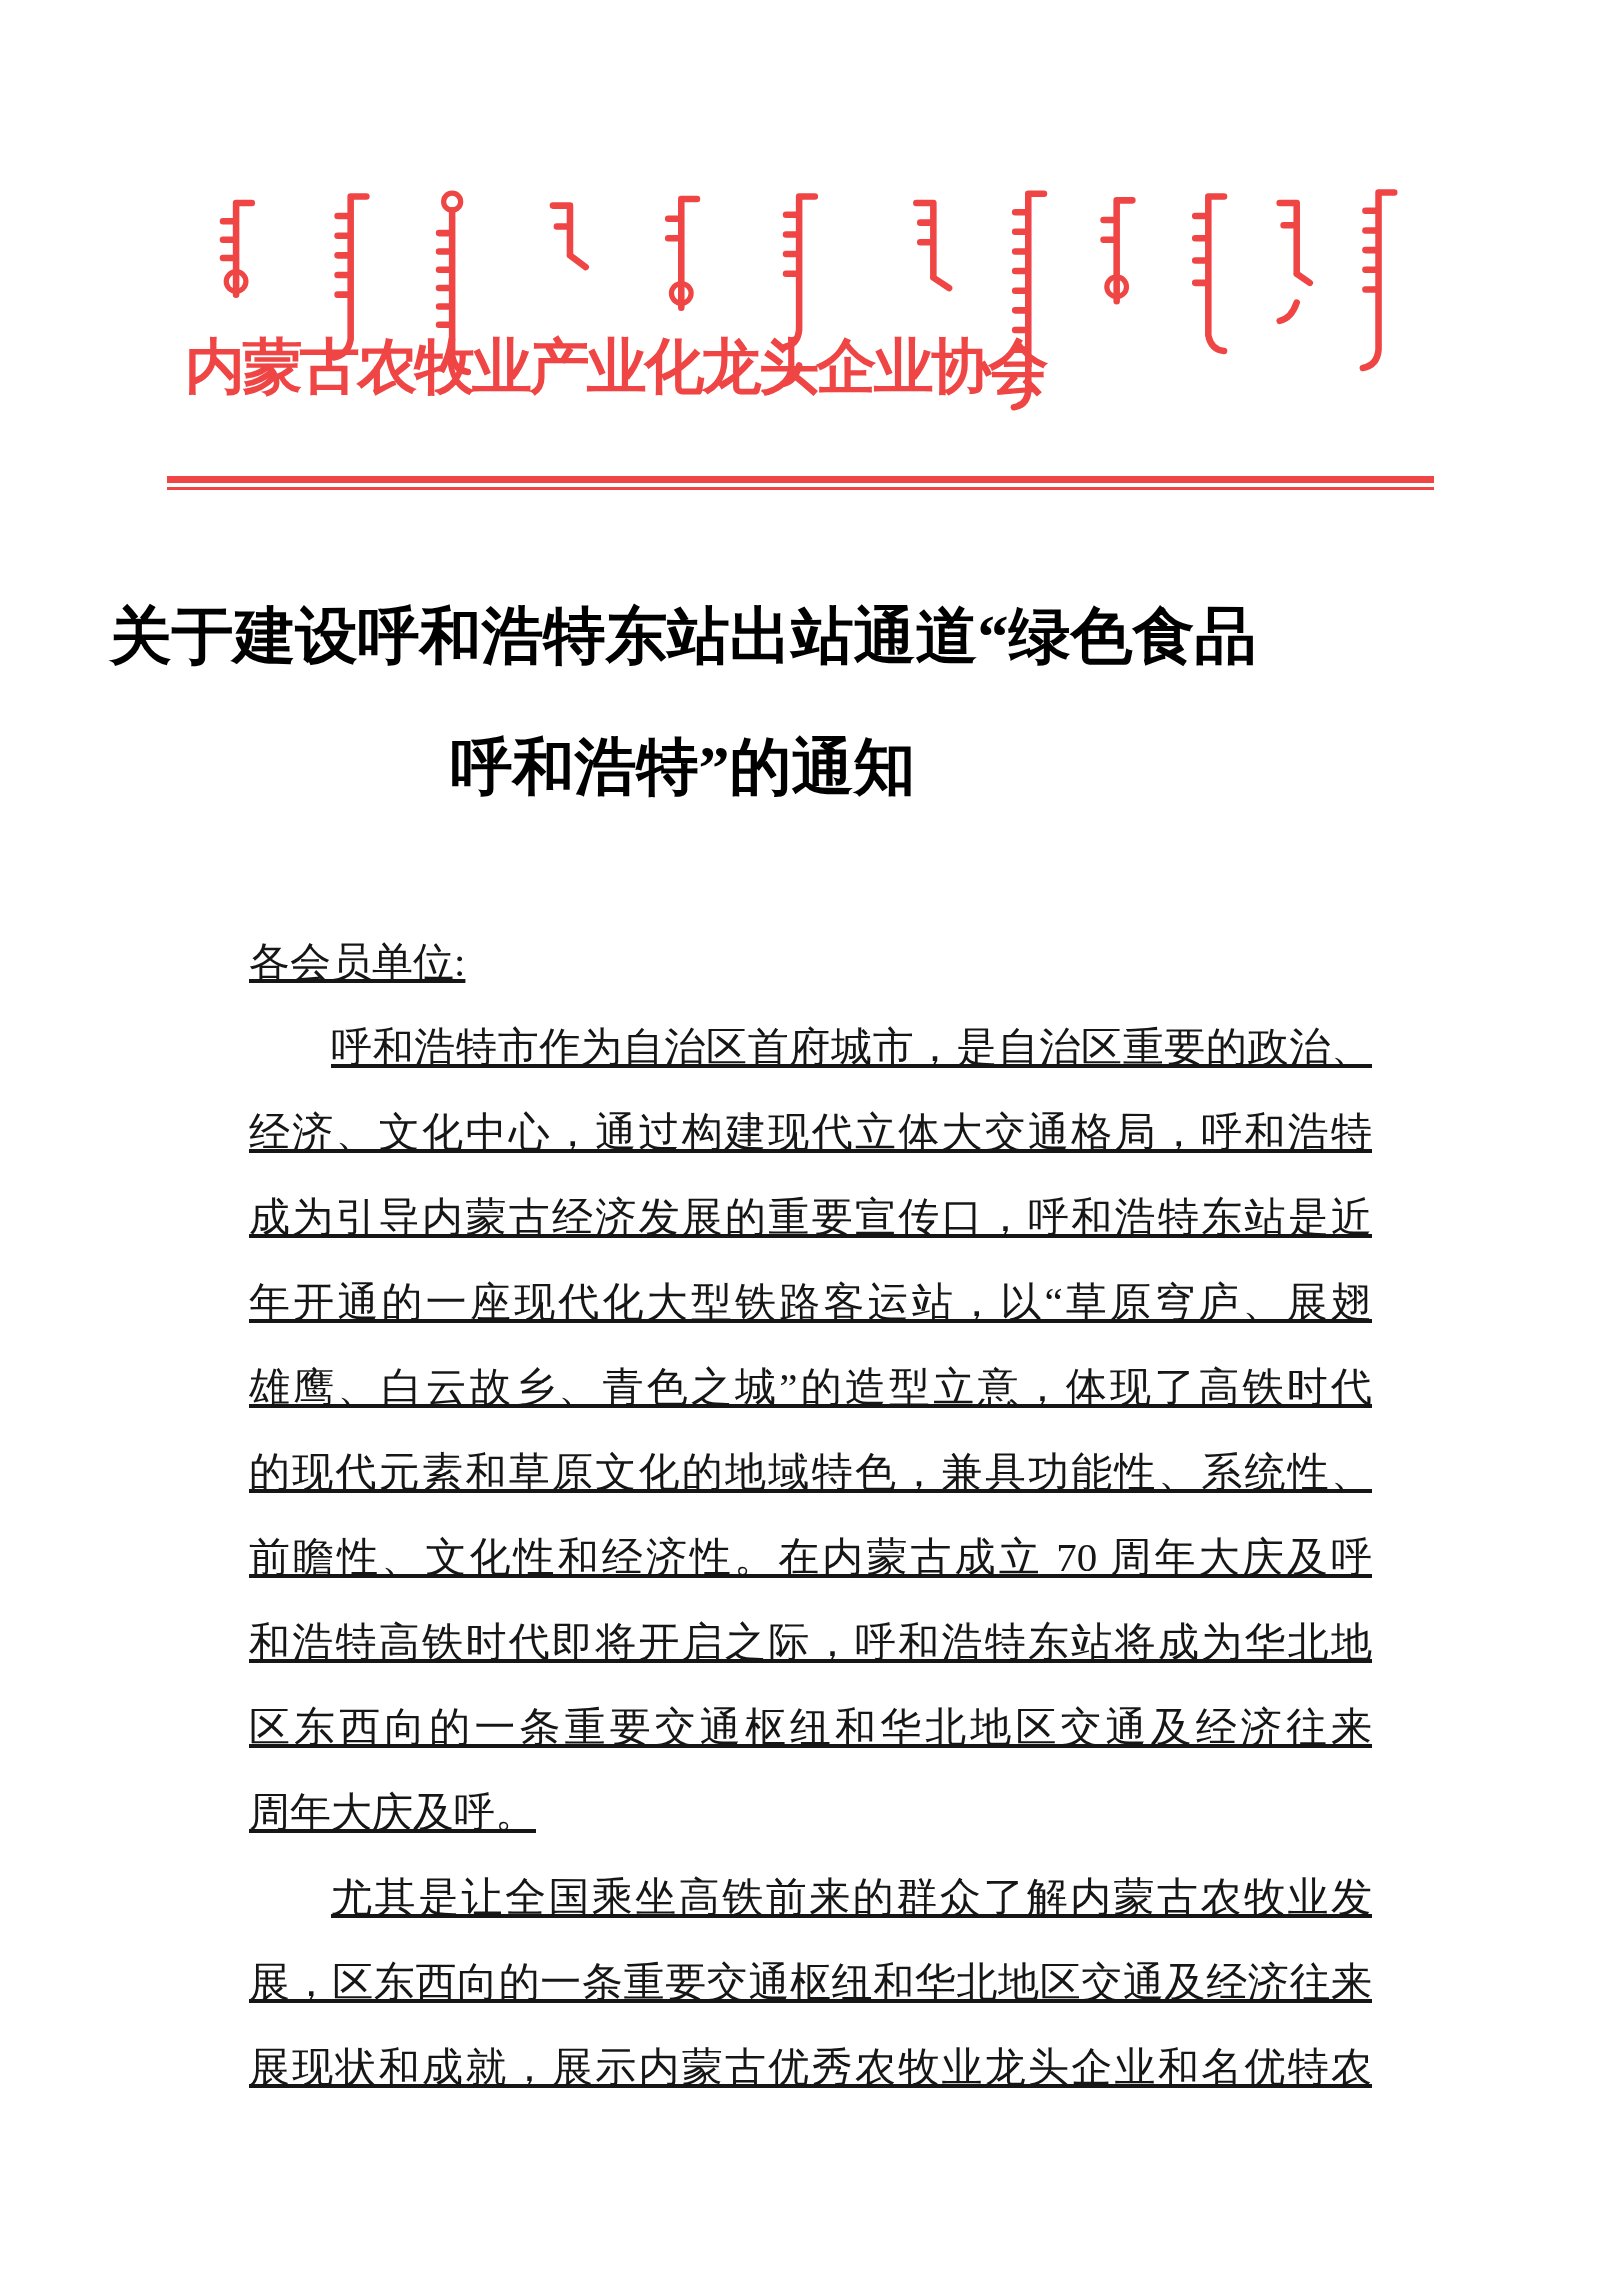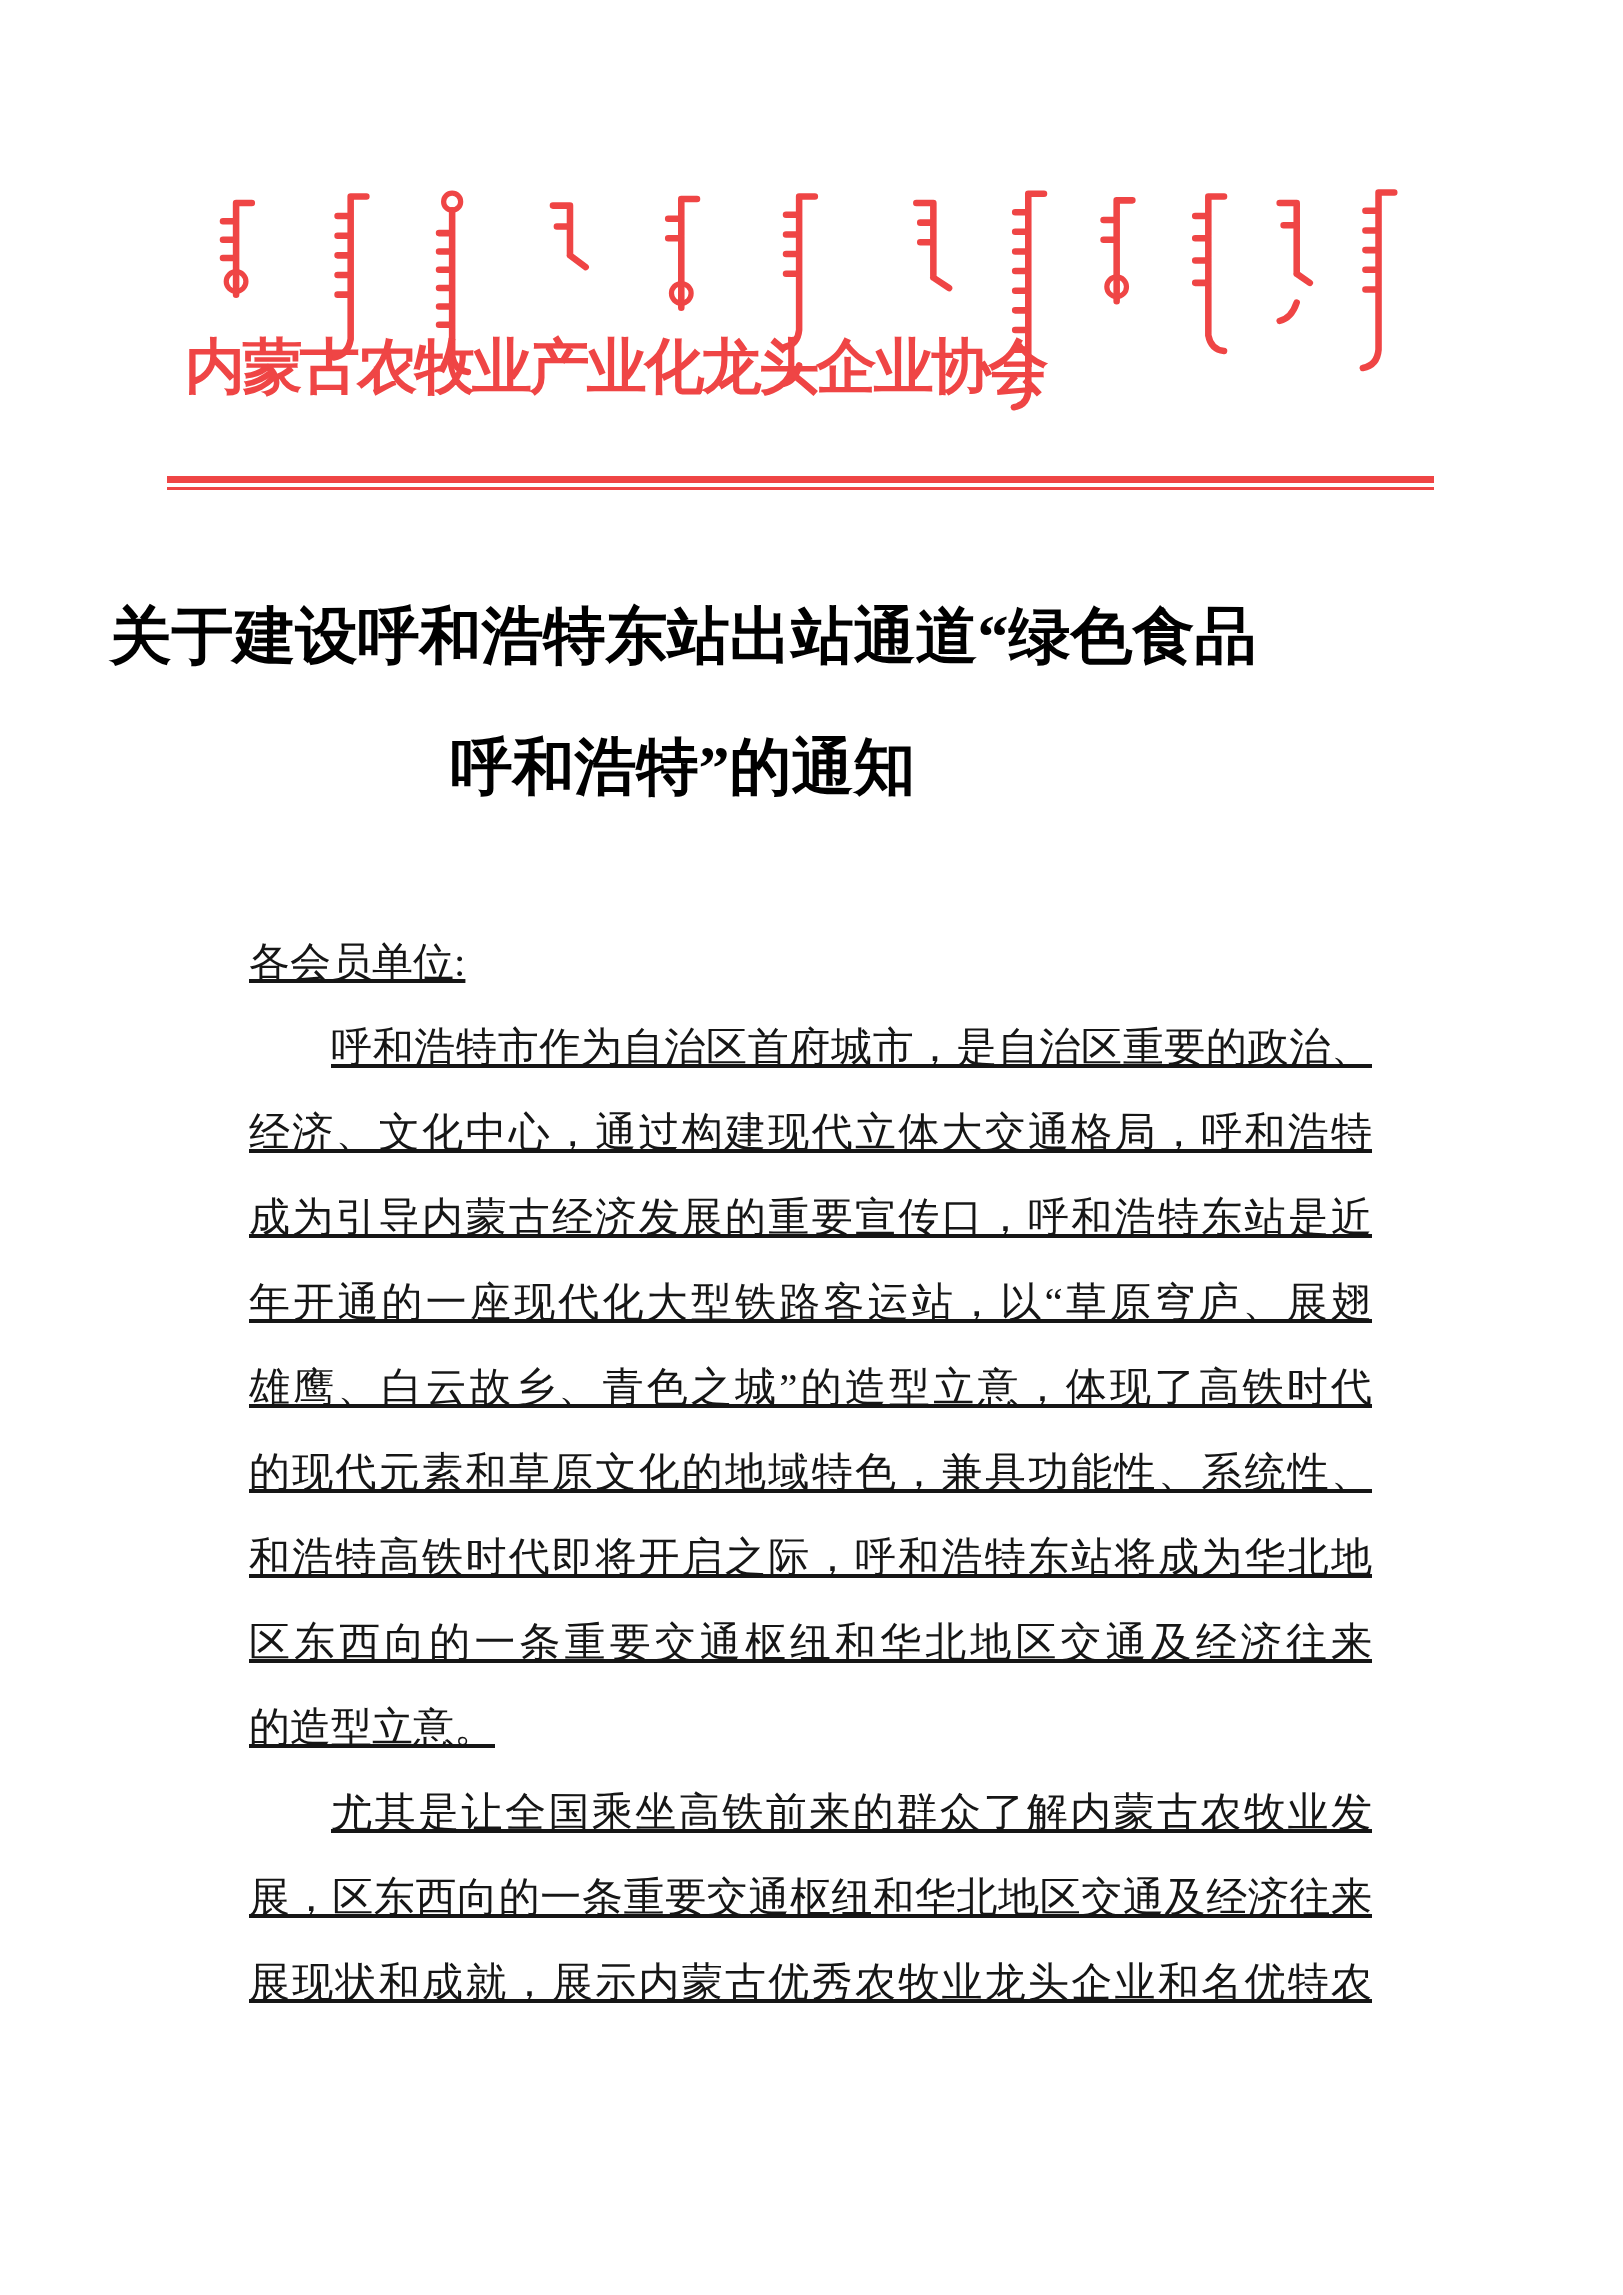--- a/index.html
+++ b/index.html
@@ -145,22 +145,23 @@
   </h1>
 
   <div class="body">
     <p class="ln">各会员单位:</p>
     <p class="ln fill indent">呼和浩特市作为自治区首府城市，是自治区重要的政治、</p>
     <p class="ln fill">经济、文化中心，通过构建现代立体大交通格局，呼和浩特</p>
     <p class="ln fill">成为引导内蒙古经济发展的重要宣传口，呼和浩特东站是近</p>
     <p class="ln fill">年开通的一座现代化大型铁路客运站，以“草原穹庐、展翅</p>
     <p class="ln fill">雄鹰、白云故乡、青色之城”的造型立意，体现了高铁时代</p>
     <p class="ln fill">的现代元素和草原文化的地域特色，兼具功能性、系统性、</p>
+    <p class="ln fill">前瞻性、文化性和经济性。在内蒙古成立 70 周年大庆及呼</p>
     <p class="ln fill">和浩特高铁时代即将开启之际，呼和浩特东站将成为华北地</p>
     <p class="ln fill">区东西向的一条重要交通枢纽和华北地区交通及经济往来</p>
-    <p class="ln">的造型立意。</p>
+    <p class="ln">周年大庆及呼。</p>
     <p class="ln fill indent">尤其是让全国乘坐高铁前来的群众了解内蒙古农牧业发</p>
     <p class="ln fill">展，区东西向的一条重要交通枢纽和华北地区交通及经济往来</p>
     <p class="ln fill">展现状和成就，展示内蒙古优秀农牧业龙头企业和名优特农</p>
   </div>
 
 </div>
 
 
 </body></html>

